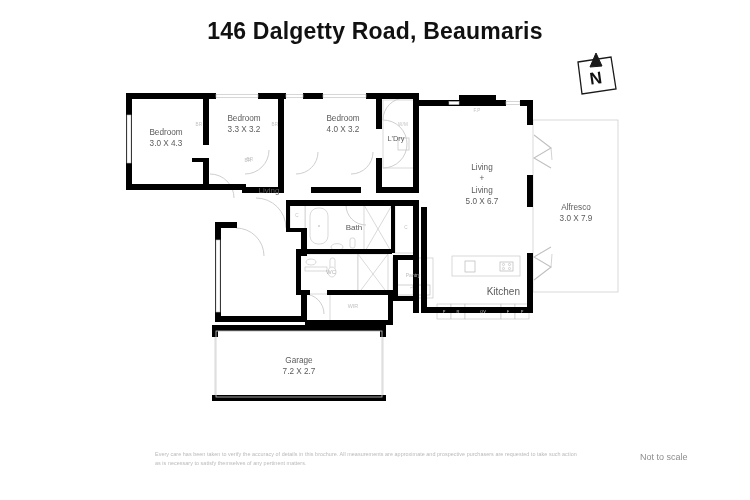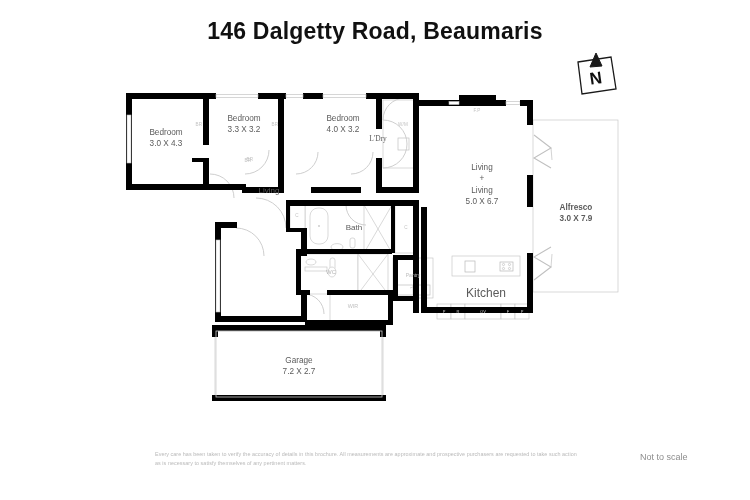--- a/index.html
+++ b/index.html
@@ -317,36 +317,36 @@
   <div class="roomlabel" style="left:205px; top:113px; width:78px;">
     <span class="nm">Bedroom</span>
     <span class="dim">3.3 X 3.2</span>
   </div>
 
   <div class="roomlabel" style="left:307px; top:113px; width:72px;">
     <span class="nm">Bedroom</span>
     <span class="dim">4.0 X 3.2</span>
   </div>
 
-  <div class="roomlabel" style="left:363px; top:134px; width:30px; font-size:7.4px;font-family:Liberation Serif, serif;">
+  <div class="roomlabel" style="left:381px; top:134px; width:30px; font-size:7.4px;">
     <span class="nm">L'Dry</span>
   </div>
 
   <div class="roomlabel" style="left:246px; top:185px; width:46px; font-size:8px;">
     <span class="nm">Living</span>
   </div>
 
   <div class="roomlabel" style="left:447px; top:162px; width:70px;">
     <span class="nm">Living</span>
     <span class="nm">+</span>
     <span class="nm">Living</span>
     <span class="dim">5.0 X 6.7</span>
   </div>
 
-  <div class="roomlabel" style="left:540px; top:202px; width:72px;font-weight:bold;">
+  <div class="roomlabel" style="left:540px; top:202px; width:72px;">
     <span class="nm">Alfresco</span>
     <span class="dim">3.0 X 7.9</span>
   </div>
 
 
   <div class="roomlabel" style="left:334px; top:222px; width:40px; font-size:8px;">
     <span class="nm">Bath</span>
   </div>
 
   <div class="roomlabel" style="left:318px; top:268px; width:26px; font-size:6px; color:#b6b6b6;">
@@ -354,21 +354,21 @@
   </div>
 
   <div class="roomlabel" style="left:340px; top:303px; width:26px; font-size:5.4px; color:#c0c0c0;">
     <span class="nm">WIR</span>
   </div>
 
   <div class="roomlabel" style="left:396px; top:272px; width:34px; font-size:5px; color:#bcbcbc;">
     <span class="nm">Pantry</span>
   </div>
 
-  <div class="roomlabel" style="left:452px; top:285px; width:68px; font-size:12px;">
+  <div class="roomlabel" style="left:452px; top:285px; width:68px; font-size:10px;text-align:right;">
     <span class="nm">Kitchen</span>
   </div>
 
   <div class="roomlabel" style="left:253px; top:355px; width:92px;">
     <span class="nm">Garage</span>
     <span class="dim">7.2 X 2.7</span>
   </div>
 
   <div class="tiny" style="left:192px; top:122px; width:14px;">BR</div>
   <div class="tiny" style="left:268px; top:122px; width:14px;">BR</div>

